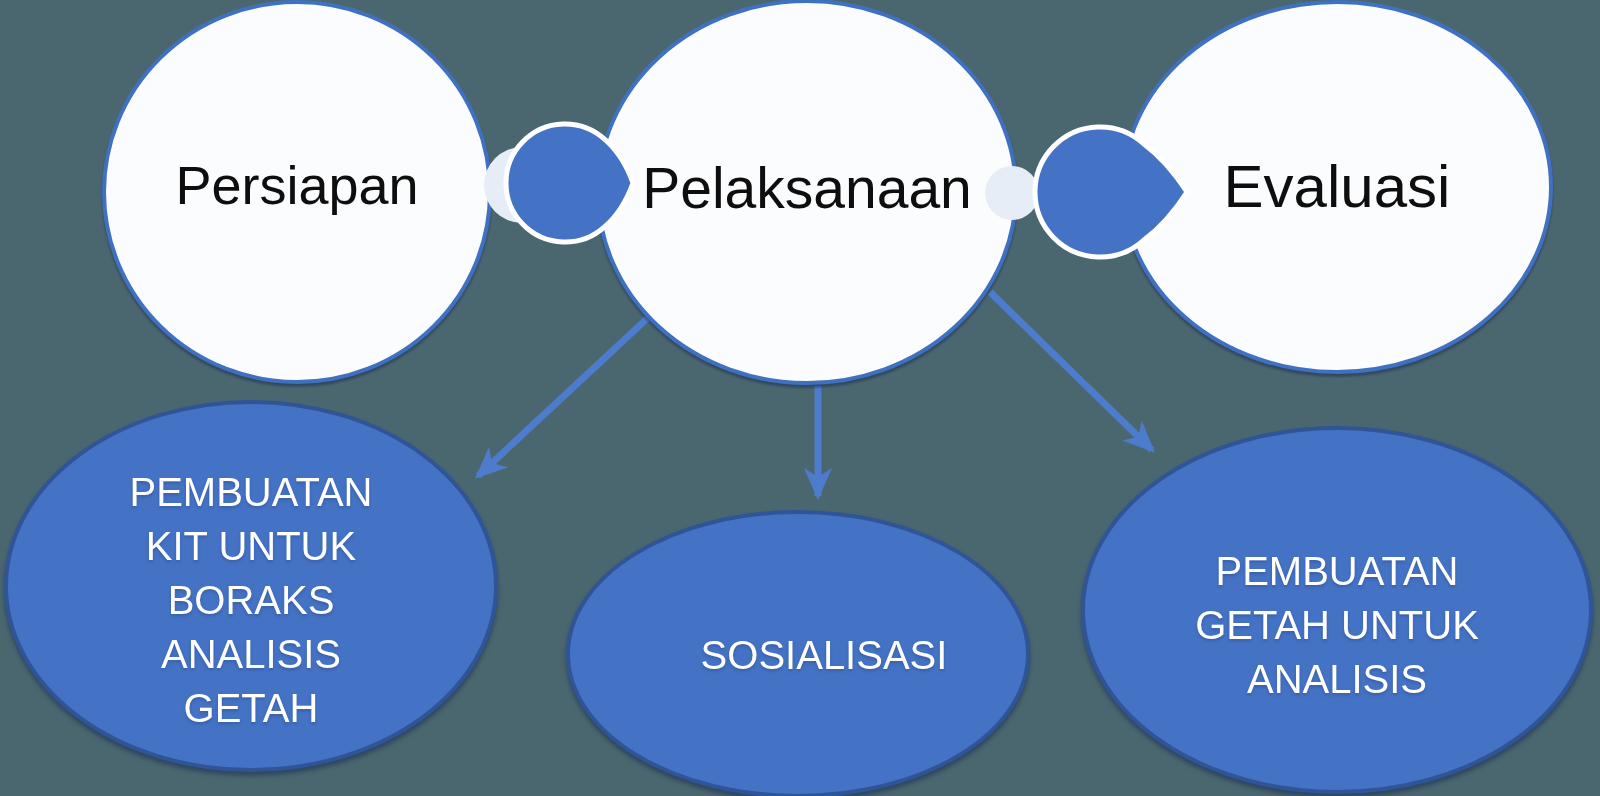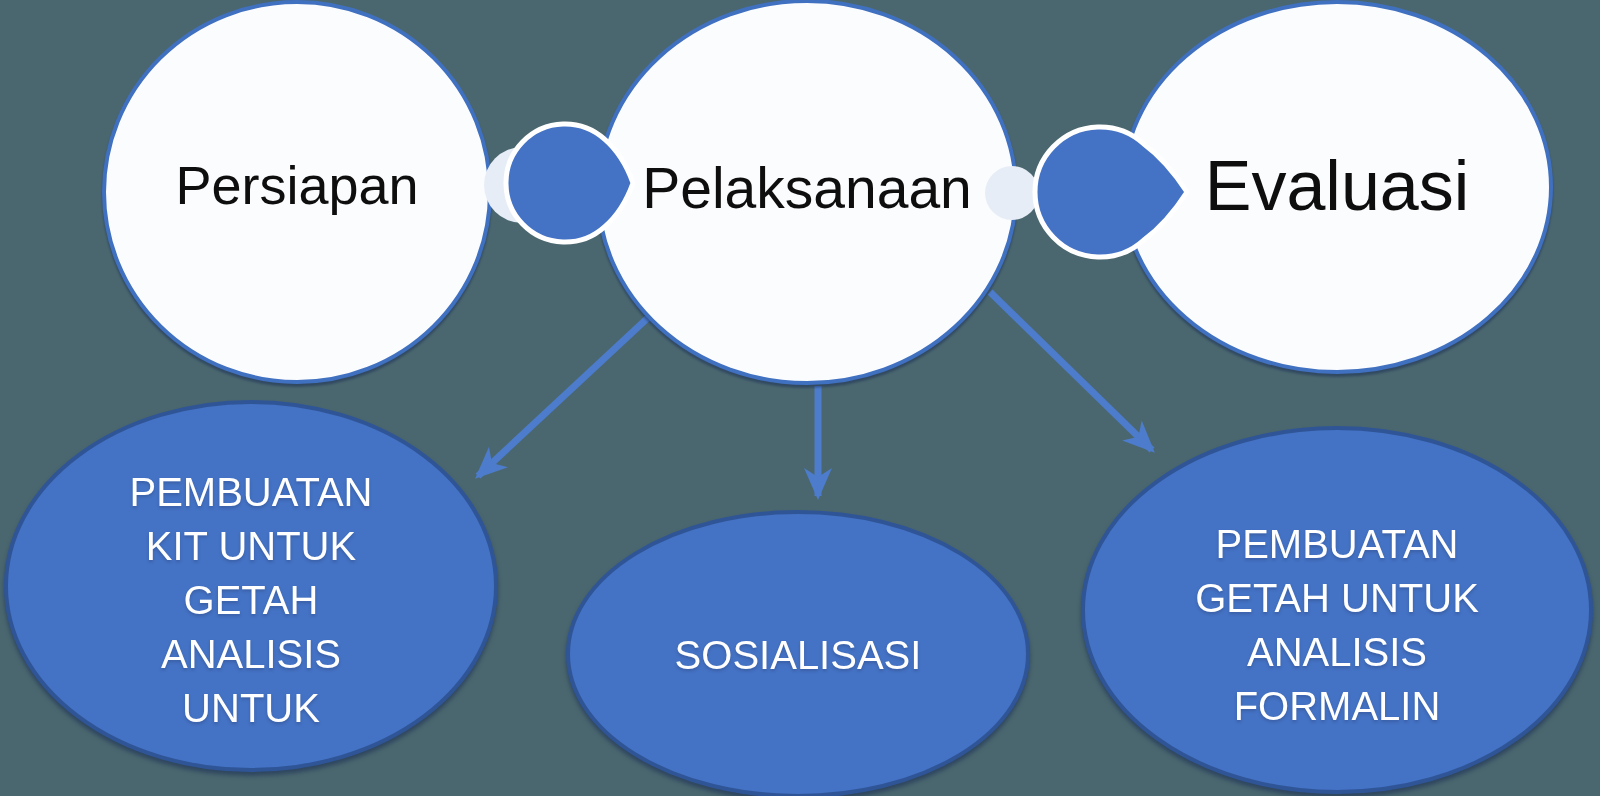--- a/index.html
+++ b/index.html
@@ -16,30 +16,30 @@
   .canvas svg{position:absolute;left:0;top:0;}
   .label{
     position:absolute;
     display:flex;align-items:center;justify-content:center;
     text-align:center;
     pointer-events:none;
   }
   .toplabel{color:#0e0e0e;}
   .lbl-persiapan{left:97px;top:142px;width:400px;height:86px;font-size:54px;}
   .lbl-pelaksanaan{left:607px;top:150px;width:400px;height:76px;font-size:57px;}
-  .lbl-evaluasi{left:1107px;top:136px;width:460px;height:100px;font-size:70px;}
+  .lbl-evaluasi{left:1107px;top:136px;width:460px;height:100px;font-size:60px;}
   .bottomlabel{
     color:#ffffff;
     font-size:40px;
     line-height:54px;
     flex-direction:column;
     text-shadow:0 2px 3px rgba(40,60,110,0.35);
   }
   .lbl-boraks{left:31px;top:465px;width:440px;height:270px;}
-  .lbl-sosialisasi{left:578px;top:615px;width:440px;height:80px;}
+  .lbl-sosialisasi{left:604px;top:615px;width:440px;height:80px;}
   .lbl-formalin{left:1117px;top:490px;width:440px;height:270px;}
   .shadowed{filter:drop-shadow(0 4px 2px rgba(20,38,80,0.5));}
   .shadowed-small{filter:drop-shadow(0 3px 1px rgba(20,38,80,0.45));}
 </style>
 </head>
 <body>
 
 <div class="canvas">
 
   <svg width="1600" height="796" viewBox="0 0 1600 796">
@@ -76,29 +76,28 @@
 
   <div class="label toplabel lbl-persiapan">Persiapan</div>
 
   <div class="label toplabel lbl-pelaksanaan">Pelaksanaan</div>
 
   <div class="label toplabel lbl-evaluasi">Evaluasi</div>
 
   <div class="label bottomlabel lbl-boraks">
     <span>PEMBUATAN</span>
     <span>KIT UNTUK</span>
+    <span>BORAKS</span>
+    <span>ANALISIS</span>
     <span>GETAH</span>
-    <span>ANALISIS</span>
-    <span>UNTUK</span>
   </div>
 
   <div class="label bottomlabel lbl-sosialisasi">
     <span>SOSIALISASI</span>
   </div>
 
   <div class="label bottomlabel lbl-formalin">
     <span>PEMBUATAN</span>
     <span>GETAH UNTUK</span>
     <span>ANALISIS</span>
-    <span>FORMALIN</span>
   </div>
 
 </div>
 
 </body></html>

